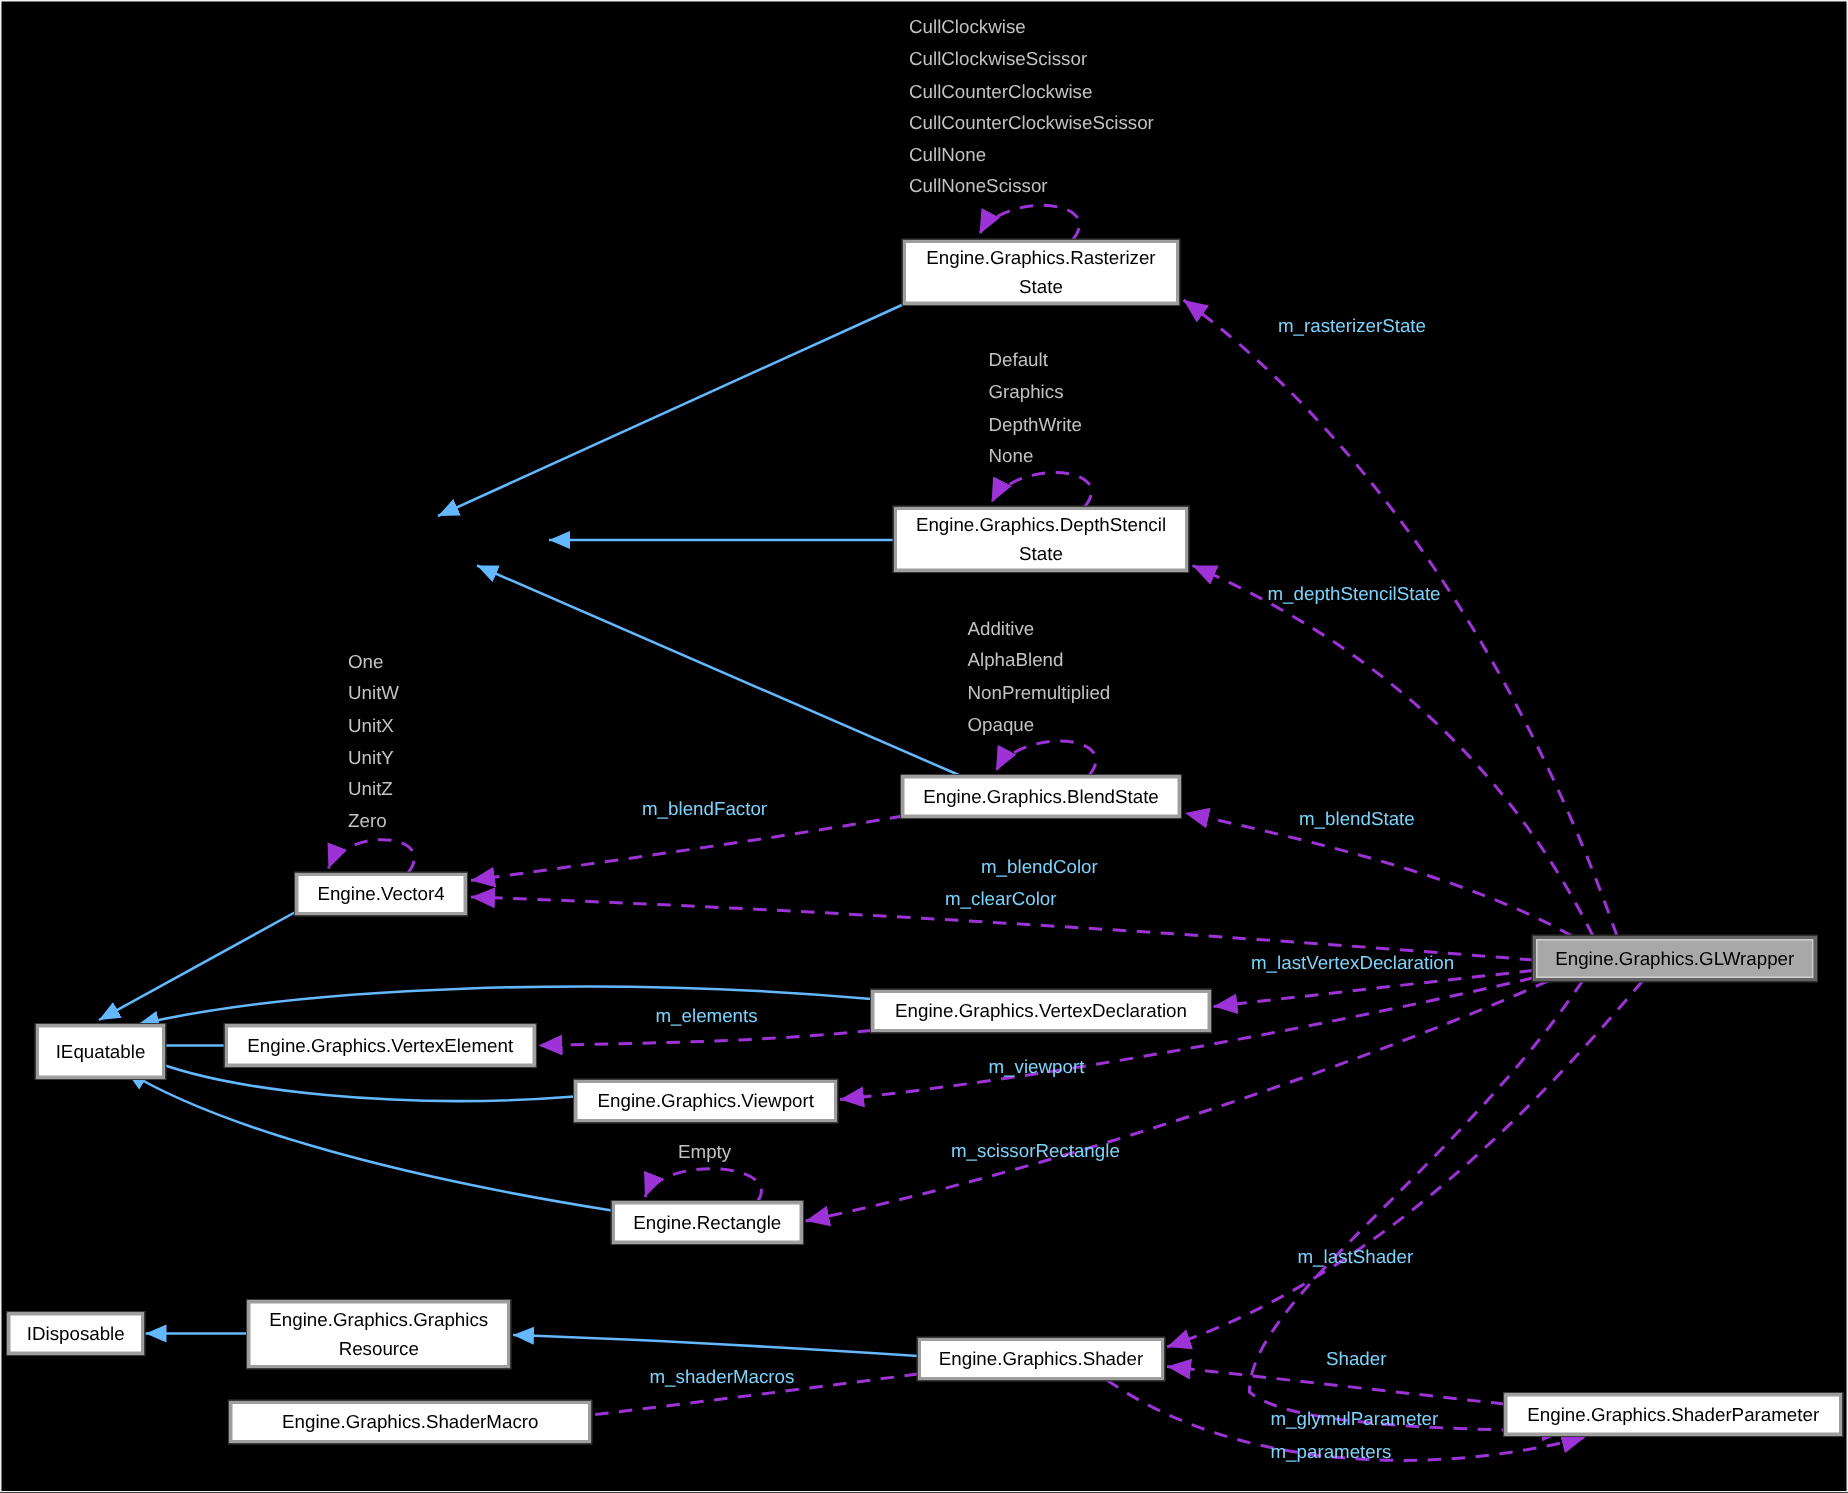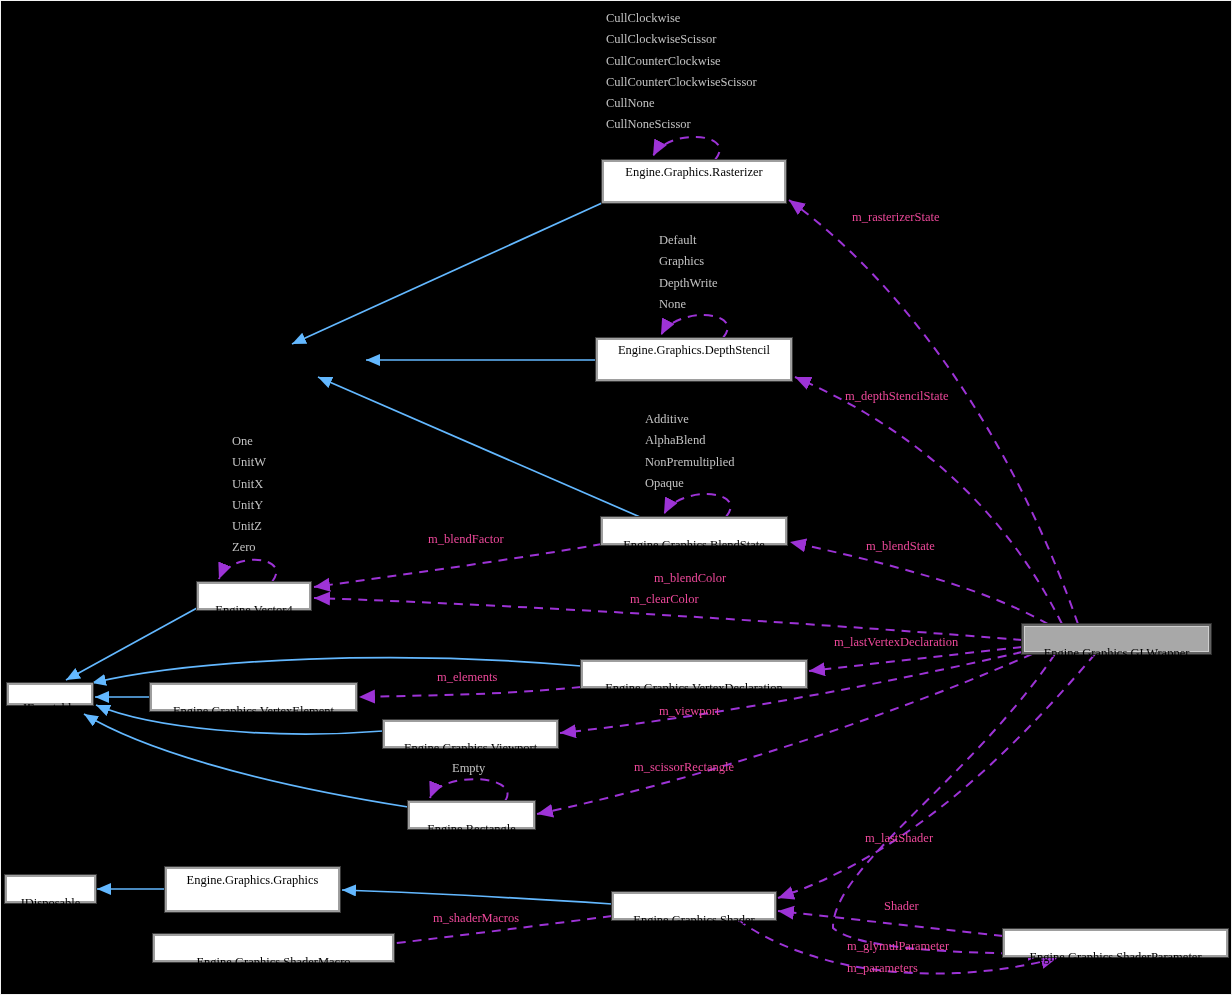--- a/index.html
+++ b/index.html
@@ -1,35 +1,35 @@
 <!DOCTYPE html>
 <html><head>
 <meta charset="utf-8">
 <style>
   html,body{margin:0;padding:0;background:#000;}
   #stage{
     position:relative;width:1232px;height:995px;background:#000;overflow:hidden;
-    font-family:Liberation Serif, serif;
+    font-family:Liberation Sans, sans-serif;
     box-shadow:inset 0 0 0 1px #f2f2f2;
   }
   #edges{position:absolute;left:0;top:0;width:1232px;height:995px;}
   .node{
     position:absolute;box-sizing:border-box;
     background:#fff;border:2px solid #9e9e9e;box-shadow:0 0 0 1px #3a3a3a;
     display:flex;flex-direction:column;align-items:center;justify-content:center;
     color:#000;font-size:12.5px;text-align:center;cursor:pointer;
   }
-  .node span{display:block;white-space:nowrap;line-height:19px;margin-top:28px;}
+  .node span{display:block;white-space:nowrap;line-height:19px;}
   .node.highlight{
     background:#a8a8a8;border:2px solid #636363;
     box-shadow:0 0 0 1px #2e2e2e, inset 0 0 0 1px #cfcfcf;
   }
   .enums{position:absolute;color:#c2c2c2;font-size:12.5px;}
   .enums span{display:block;line-height:21.3px;white-space:nowrap;}
-  .elabel{position:absolute;color:#ec4899;font-size:12.5px;white-space:nowrap;}
+  .elabel{position:absolute;color:#7dd3fc;font-size:12.5px;white-space:nowrap;}
 </style>
 </head>
 <body>
 
 <div id="stage">
 
   <svg id="edges" viewBox="0 0 1232 995" xmlns="http://www.w3.org/2000/svg">
     <defs>
       <marker id="ab" markerUnits="userSpaceOnUse" markerWidth="16" markerHeight="13" refX="14" refY="6" orient="auto">
         <path d="M0,0 L14,6 L0,12 Z" fill="#63b8ff"></path>
@@ -138,21 +138,21 @@
   </div>
   <div class="node" style="left:197px;top:582px;width:114px;height:28px">
     <span>Engine.Vector4</span>
   </div>
   <div class="node highlight" style="left:1022px;top:624px;width:189px;height:30px">
     <span>Engine.Graphics.GLWrapper</span>
   </div>
   <div class="node" style="left:581px;top:660px;width:226px;height:28px">
     <span>Engine.Graphics.VertexDeclaration</span>
   </div>
-  <div class="node" style="left:7px;top:683px;width:86px;height:22px">
+  <div class="node" style="left:24px;top:683px;width:86px;height:36px">
     <span>IEquatable</span>
   </div>
   <div class="node" style="left:150px;top:683px;width:207px;height:28px">
     <span>Engine.Graphics.VertexElement</span>
   </div>
   <div class="node" style="left:383px;top:720px;width:175px;height:28px">
     <span>Engine.Graphics.Viewport</span>
   </div>
   <div class="node" style="left:408px;top:801px;width:127px;height:28px">
     <span>Engine.Rectangle</span>

